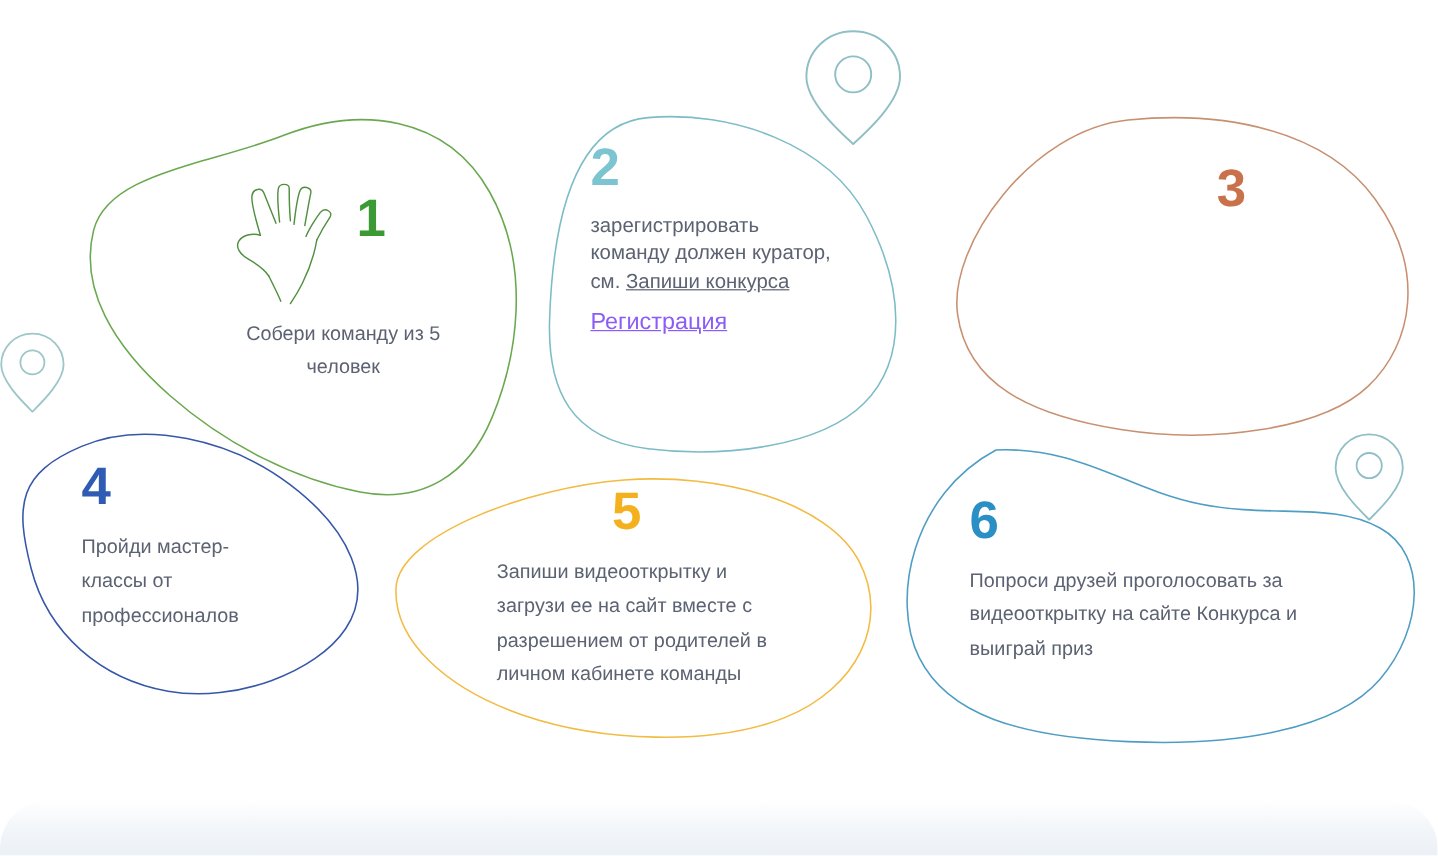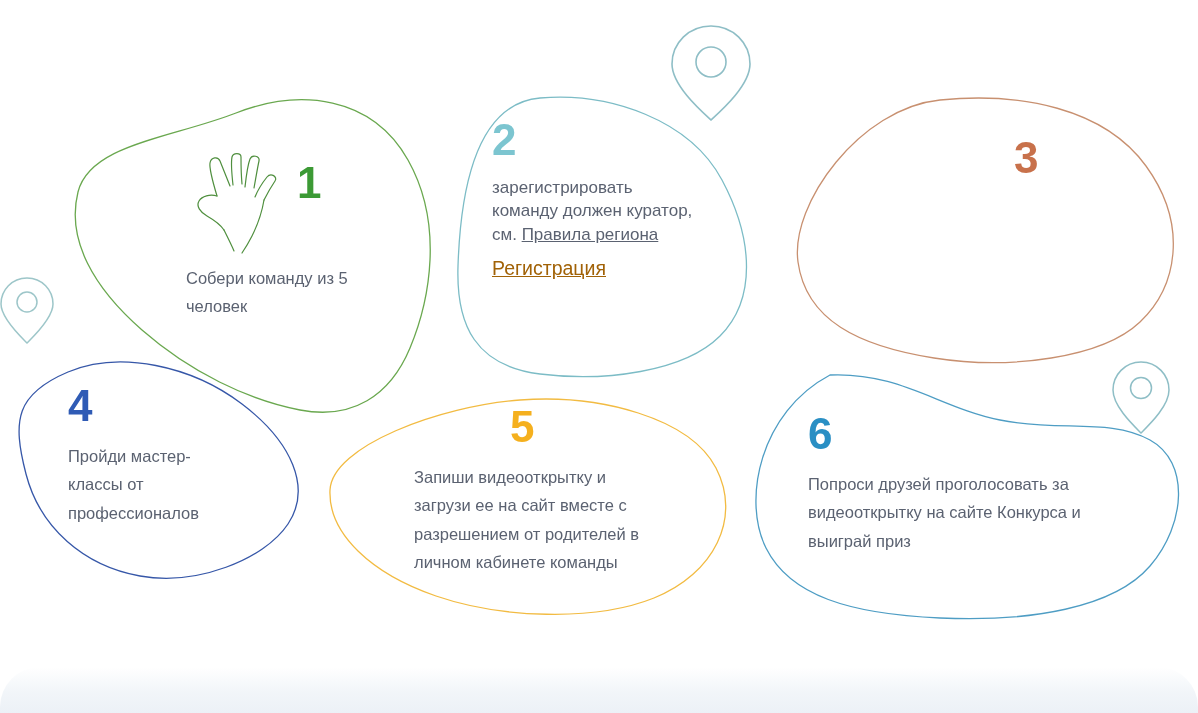--- a/index.html
+++ b/index.html
@@ -58,30 +58,30 @@
   }
   .step-sub a, .step-link {
     color: #5b6271;
     text-decoration: underline;
   }
   .step-link {
     display: inline-block;
     font-size: 19.5px;
     line-height: 1.4;
     margin-top: 9px;
-    color: #a16207;
+    color: #8b5cf6;
     text-decoration: underline;
     cursor: pointer;
   }
 
   
   #step-1 { left: 186px; top: 152px; width: 210px; }
   #step-1 .step-num { color: #3c9a35; position: absolute; left: 111px; top: 9px; margin: 0; }
   #step-1 .hand { position: absolute; left: 0px; top: 0px; }
-  #step-1 .step-text { position: absolute; left: 0px; top: 112px; width: 200px; }
+  #step-1 .step-text { position: absolute; left: 0px; top: 112px; width: 200px; text-align: center; }
 
   #step-2 { left: 492px; top: 118px; width: 210px; }
   #step-2 .step-num { color: #7cc5d0; }
   #step-2 .step-text { width: 195px; }
 
   #step-3 { left: 868px; top: 136px; width: 320px; }
   #step-3 .step-num { color: #c8714b; position: absolute; left: 146px; top: 0; margin: 0; }
   #step-3 .step-text { margin-top: 68px; width: 312px; }
 
   #step-4 { left: 68px; top: 384px; width: 180px; }
@@ -159,21 +159,21 @@
       </g>
     </svg>
     <div class="step-num">1</div>
     <p class="step-text">Собери команду из 5 человек</p>
   </div>
 
   <div class="step" id="step-2">
     <div class="step-num">2</div>
     <p class="step-sub">
       <span>зарегистрировать команду должен куратор,</span><br>
-      <span>см. </span><a href="#">Правила региона</a>
+      <span>см. </span><a href="#">Запиши конкурса</a>
     </p>
     <a href="#" class="step-link">Регистрация</a>
   </div>
 
   <div class="step" id="step-3">
     <div class="step-num">3</div>
   </div>
 
   <div class="step" id="step-4">
     <div class="step-num">4</div>

